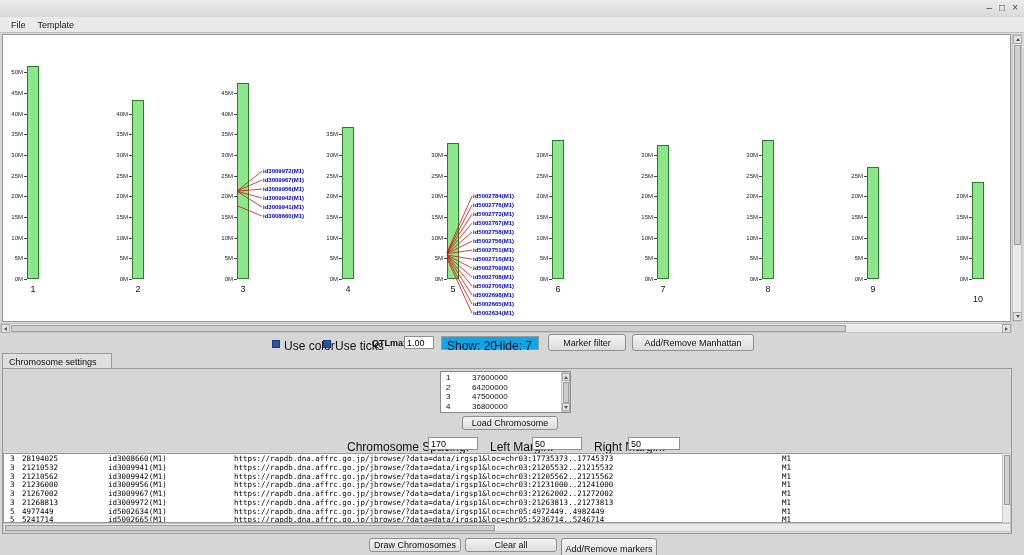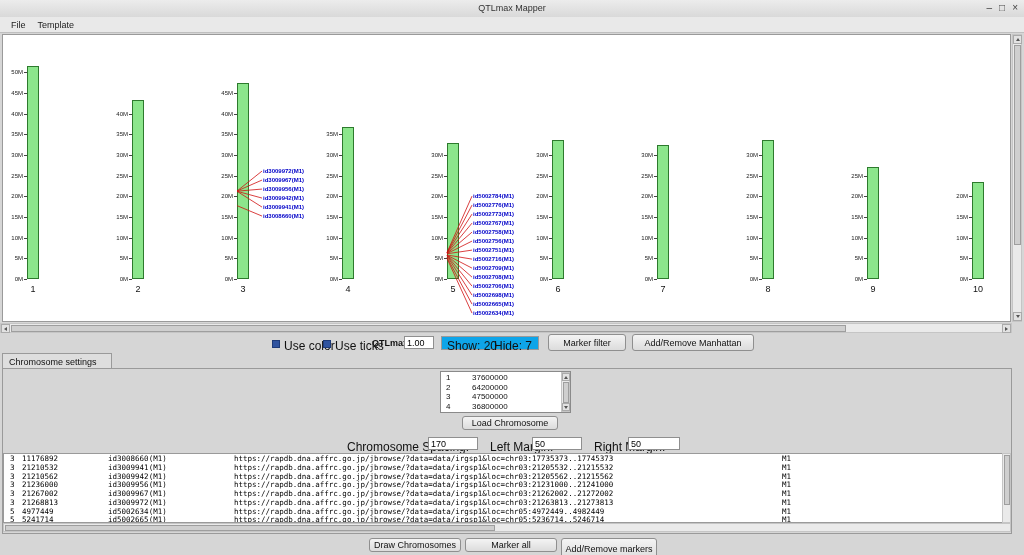--- a/index.html
+++ b/index.html
@@ -61,21 +61,20 @@
   .mc-chr{left:6px;}
   .mc-pos{left:18px;}
   .mc-id{left:104px;}
   .mc-url{left:230px;}
   .mc-trait{left:778px;}
 </style>
 </head>
 <body>
 
 <div class="titlebar">
-  <div class="title">QTLmax Mapper</div>
   <div class="winbtns">
     <span>–</span>
     <span>□</span>
     <span>×</span>
   </div>
 </div>
 
 <div class="menubar" id="menubar">
     <span class="menu-item">File</span>
     <span class="menu-item">Template</span>
@@ -248,21 +247,21 @@
     <div class="tick-mark" style="left: 966px; top: 244px;"></div>
     <div class="tick-label" style="left: 944px; top: 220.32px;">5M</div>
     <div class="tick-mark" style="left: 966px; top: 223.32px;"></div>
     <div class="tick-label" style="left: 944px; top: 199.641px;">10M</div>
     <div class="tick-mark" style="left: 966px; top: 202.641px;"></div>
     <div class="tick-label" style="left: 944px; top: 178.961px;">15M</div>
     <div class="tick-mark" style="left: 966px; top: 181.961px;"></div>
     <div class="tick-label" style="left: 944px; top: 158.282px;">20M</div>
     <div class="tick-mark" style="left: 966px; top: 161.282px;"></div>
     <div style="position: absolute; box-sizing: border-box; left: 969px; top: 146.806px; width: 12px; height: 97.1942px; background: rgb(140, 230, 140); border: 1px solid rgb(45, 122, 45);"></div>
-    <div class="chrom-num" style="left: 965px; top: 249px;">10</div>
+    <div class="chrom-num" style="left: 965px; top: 259px;">10</div>
     <div class="marker-label" style="left: 260px; top: 133.07px; color: rgb(0, 0, 200);">id3009972(M1)</div>
     <div class="marker-label" style="left: 260px; top: 142.07px; color: rgb(0, 0, 200);">id3009967(M1)</div>
     <div class="marker-label" style="left: 260px; top: 151.07px; color: rgb(0, 0, 200);">id3009956(M1)</div>
     <div class="marker-label" style="left: 260px; top: 160.07px; color: rgb(0, 0, 200);">id3009942(M1)</div>
     <div class="marker-label" style="left: 260px; top: 169.07px; color: rgb(0, 0, 200);">id3009941(M1)</div>
     <div class="marker-label" style="left: 260px; top: 178.07px; color: rgb(0, 0, 200);">id3008660(M1)</div>
     <div class="marker-label" style="left: 470px; top: 158.116px; color: rgb(0, 0, 200);">id5002784(M1)</div>
     <div class="marker-label" style="left: 470px; top: 167.116px; color: rgb(0, 0, 200);">id5002776(M1)</div>
     <div class="marker-label" style="left: 470px; top: 176.116px; color: rgb(0, 0, 200);">id5002773(M1)</div>
     <div class="marker-label" style="left: 470px; top: 185.116px; color: rgb(0, 0, 200);">id5002767(M1)</div>
@@ -374,21 +373,21 @@
 <input class="input" style="left: 428px; top: 437px; width: 50px;" value="170">
 <span class="lbl" style="left:490px;top:440px;">Left Margin:</span>
 <input class="input" style="left: 532px; top: 437px; width: 50px;" value="50">
 <span class="lbl" style="left:594px;top:440px;">Right Margin:</span>
 <input class="input" style="left: 628px; top: 437px; width: 52px;" value="50">
 
 <div class="mtable">
   <div id="mtable-rows" style="position:absolute;left:0;top:1px;right:0;">
       <div class="mrow">
         <span class="mc-chr">3</span>
-        <span class="mc-pos">11176892</span>
+        <span class="mc-pos">28194025</span>
         <span class="mc-id">id3008660(M1)</span>
         <span class="mc-url">https://rapdb.dna.affrc.go.jp/jbrowse/?data=data/irgsp1&amp;loc=chr03:17735373..17745373</span>
         <span class="mc-trait">M1</span>
       </div>
       <div class="mrow">
         <span class="mc-chr">3</span>
         <span class="mc-pos">21210532</span>
         <span class="mc-id">id3009941(M1)</span>
         <span class="mc-url">https://rapdb.dna.affrc.go.jp/jbrowse/?data=data/irgsp1&amp;loc=chr03:21205532..21215532</span>
         <span class="mc-trait">M1</span>
@@ -438,14 +437,14 @@
     </div>
 </div>
 <div class="sb-track" style="left:1002px;top:453px;width:9px;height:70px;">
   <div class="sb-thumb" style="left:1px;top:1px;width:6px;height:50px;"></div>
 </div>
 <div class="sb-track" style="left:3px;top:523px;width:1008px;height:9px;">
   <div class="sb-thumb" style="left:1px;top:1px;width:490px;height:6px;"></div>
 </div>
 
 <div class="btn" style="left:369px;top:538px;width:92px;height:14px;">Draw Chromosomes</div>
-<div class="btn" style="left:465px;top:538px;width:92px;height:14px;">Marker all</div>
+<div class="btn" style="left:465px;top:538px;width:92px;height:14px;">Clear all</div>
 <div class="btn" style="left:561px;top:538px;width:96px;height:22px;">Add/Remove markers</div>
 
 </body></html>

